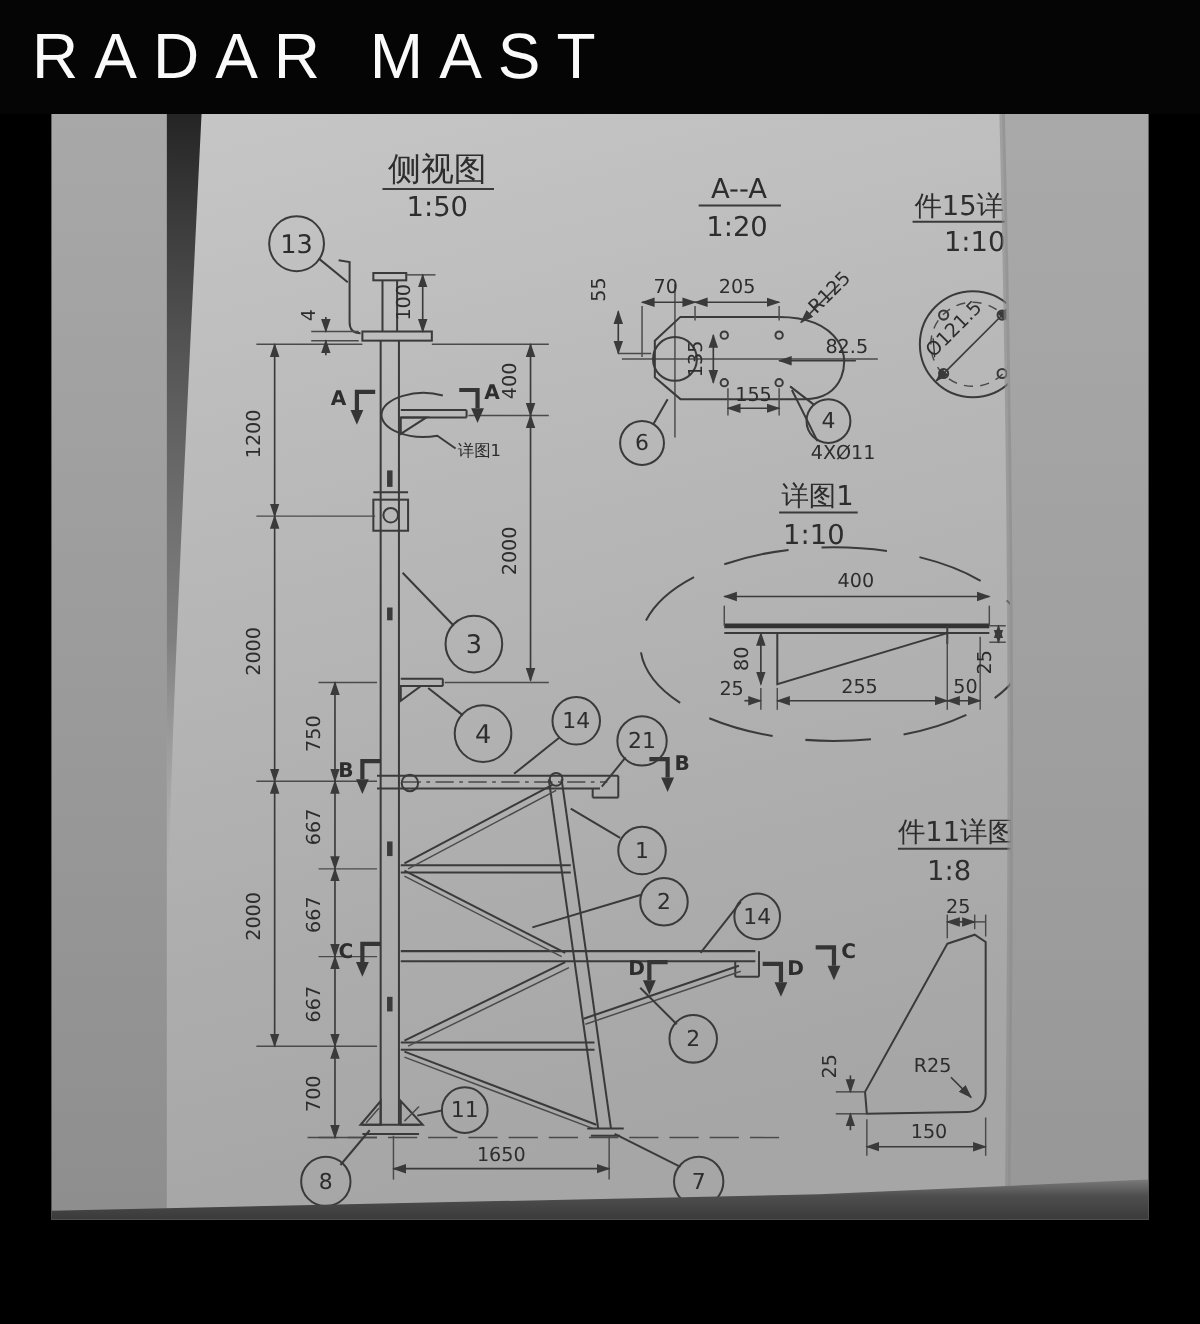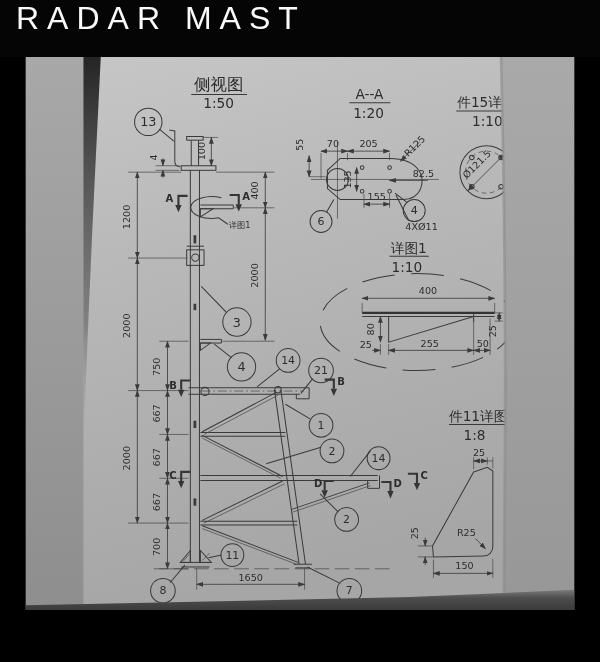--- a/index.html
+++ b/index.html
@@ -1,19 +1,19 @@
 <!DOCTYPE html>
 <html><head>
 <meta charset="utf-8">
 <style>
   html,body{margin:0;padding:0;background:#222;}
   #stage{width:600px;height:662px;position:relative;background:#000;overflow:hidden;
          font-family:"Liberation Sans","DejaVu Sans",sans-serif;}
   #hdr{position:absolute;left:0;top:0;width:600px;height:57px;background:#050505;
-       display:flex;}
+       display:flex;align-items:center;}
   #hdr .t{color:#fafafa;font-size:32px;font-weight:300;letter-spacing:8px;margin-left:16px;
           font-family:"Liberation Sans","DejaVu Sans",sans-serif;white-space:nowrap;}
   svg text{fill:#2d2d2d;font-family:"DejaVu Sans","Liberation Sans",sans-serif;}
   .ttl{font-size:18px;}
   .ttl2{font-size:15px;}
   .scl{font-size:15px;}
   .dim{font-size:10.5px;}
   .dimS{font-size:9px;}
   .bal{font-size:12px;}
   .balL{font-size:14px;}

